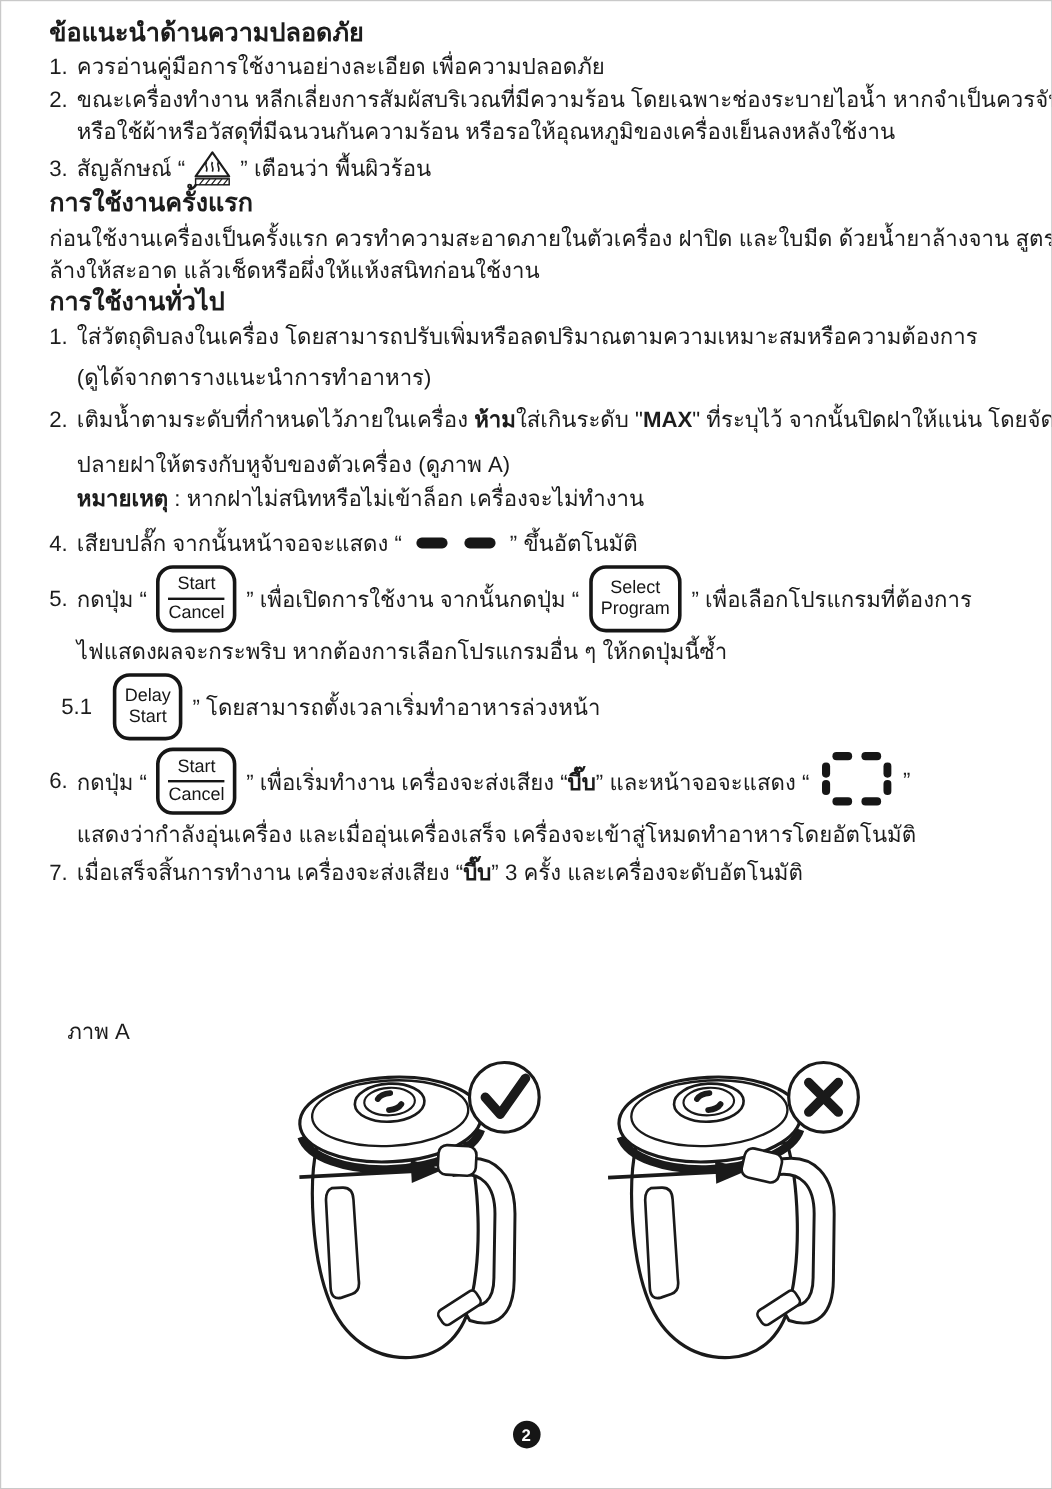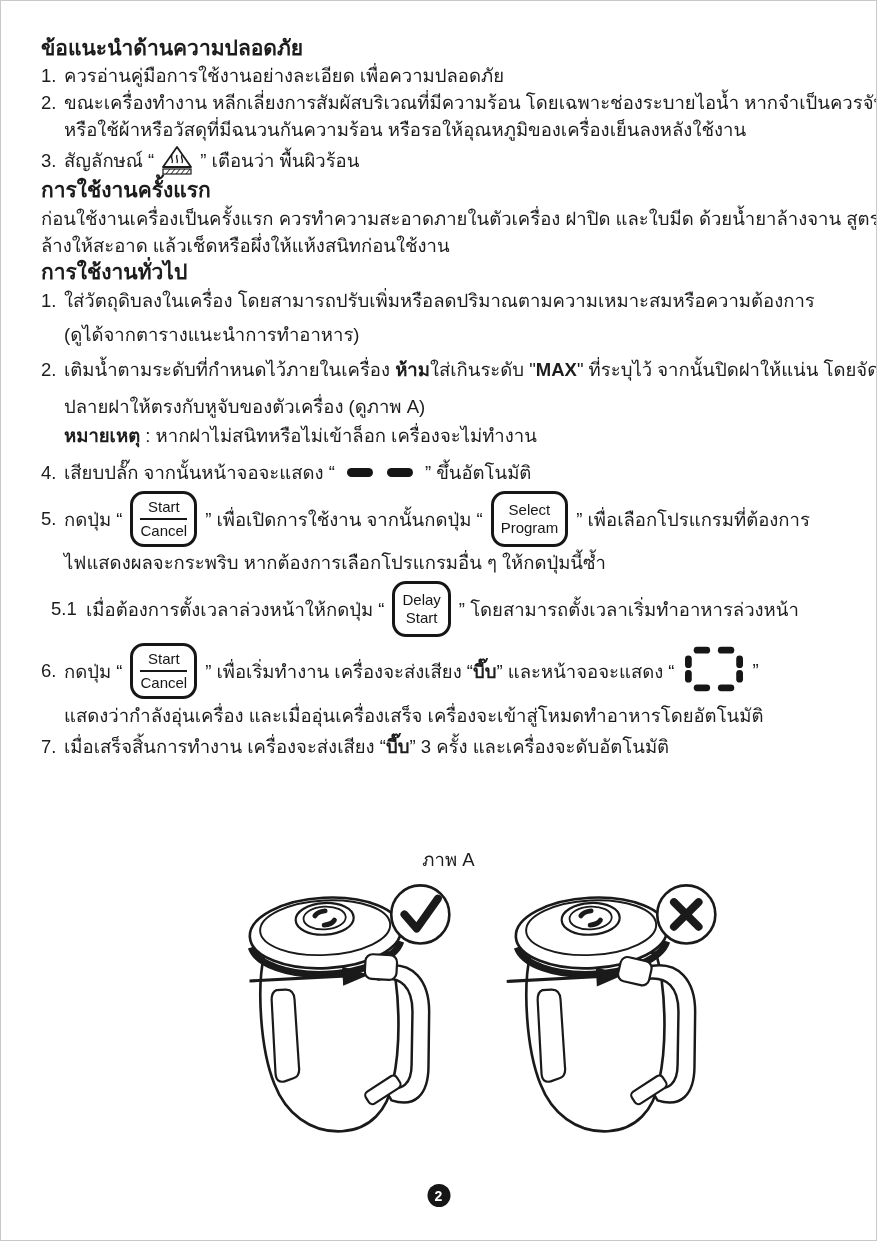--- a/index.html
+++ b/index.html
@@ -5,21 +5,21 @@
   * { box-sizing: border-box; }
   html,body { margin:0; padding:0; background:#e8e8e8; }
   .page {
     position:relative;
     width:877px; height:1241px;
     margin:0 auto;
     background:#ffffff;
     border:1px solid #c9c9c9;
     color:#1c1c1c;
     font-family:"Liberation Sans", sans-serif;
-    padding:34px 37px 0 40px;
+    padding:14px 37px 0 40px;
     overflow:hidden;
   }
   h2.sec { margin:0; font-size:21px; line-height:25px; font-weight:bold; white-space:nowrap; }
   .row { display:flex; align-items:flex-start; font-size:18.5px; line-height:27px; white-space:nowrap; }
   .row .num { flex:0 0 23px; }
   .lines { display:flex; flex-direction:column; }
   .line { white-space:nowrap; }
   .b { font-weight:bold; }
   .u { }
 
@@ -44,21 +44,21 @@
     border:3px solid #161616; border-radius:14px;
     font-size:15px; line-height:18px; color:#161616;
     margin:0 8px; background:#fff;text-align:center;
   }
   .panel-btn .divider{ width:100%; border-top:2px solid #161616; margin:2px 0; }
   .btn-row{ display:flex; align-items:center; white-space:nowrap; font-size:18.5px; }
   .h60{ height:60px; } .h58{ height:58px; } .h62{ height:62px; }
 
   
   .figures{ position:absolute; top:845px; left:40px; width:800px; }
-  .fig-label{ font-size:18.5px; line-height:27px; margin-left:15px; white-space:nowrap;text-align:center; }
+  .fig-label{ font-size:18.5px; line-height:27px; margin-left:15px; white-space:nowrap; }
   .fig-row{ display:flex; gap:46px; margin-left:198px; margin-top:8px; }
   .fig{ width:220px; height:264px; }
 
   
   .page-num{
     position:absolute; top:1183px; left:50%; transform:translateX(-50%);
     width:23px; height:23px; border-radius:50%;
     background:#161616; color:#ffffff;
     font-size:14px; font-weight:bold;
     display:flex; align-items:center; justify-content:center;
@@ -160,21 +160,20 @@
     <span>” เพื่อเลือกโปรแกรมที่ต้องการ</span>
   </div>
 
   <div class="row">
     <span class="num"></span>
     <span>ไฟแสดงผลจะกระพริบ หากต้องการเลือกโปรแกรมอื่น ๆ ให้กดปุ่มนี้ซ้ำ</span>
   </div>
 
   <div class="btn-row h58 mt4" style="margin-left:10px">
     <span style="flex:0 0 35px">5.1</span>
-    <span>เมื่อต้องการตั้งเวลาล่วงหน้าให้กดปุ่ม “</span>
     <span class="panel-btn">
       <span>Delay</span>
       <span>Start</span>
     </span>
     <span>” โดยสามารถตั้งเวลาเริ่มทำอาหารล่วงหน้า</span>
   </div>
 
 
   <div class="btn-row h62 mt2">
     <span class="num" style="flex:0 0 23px">6.</span>

